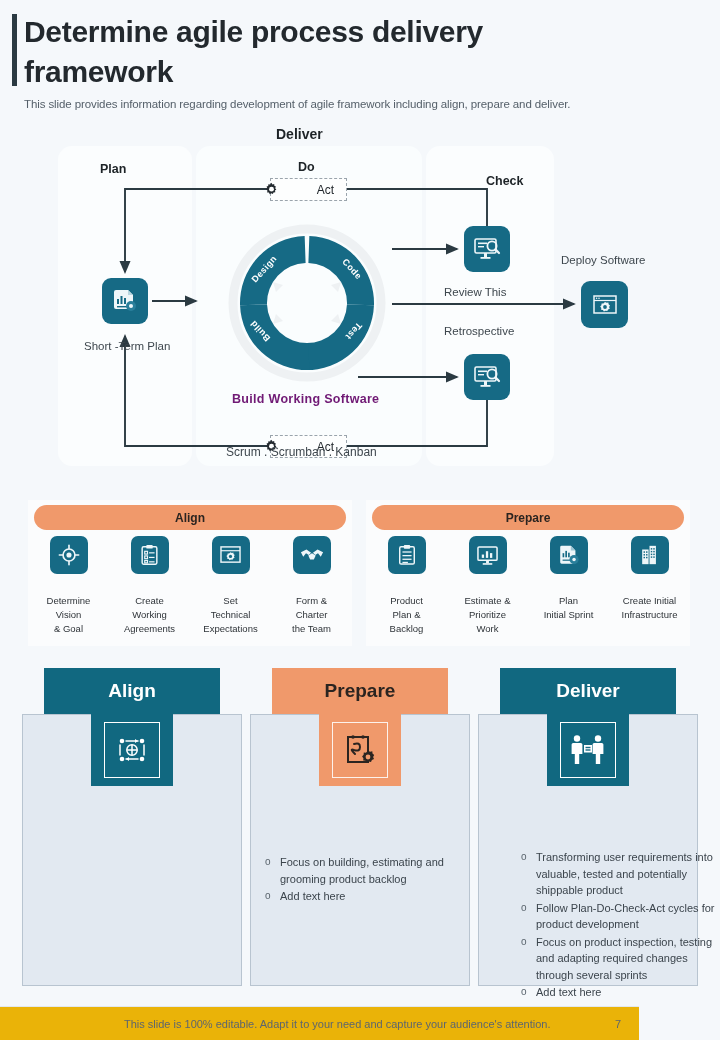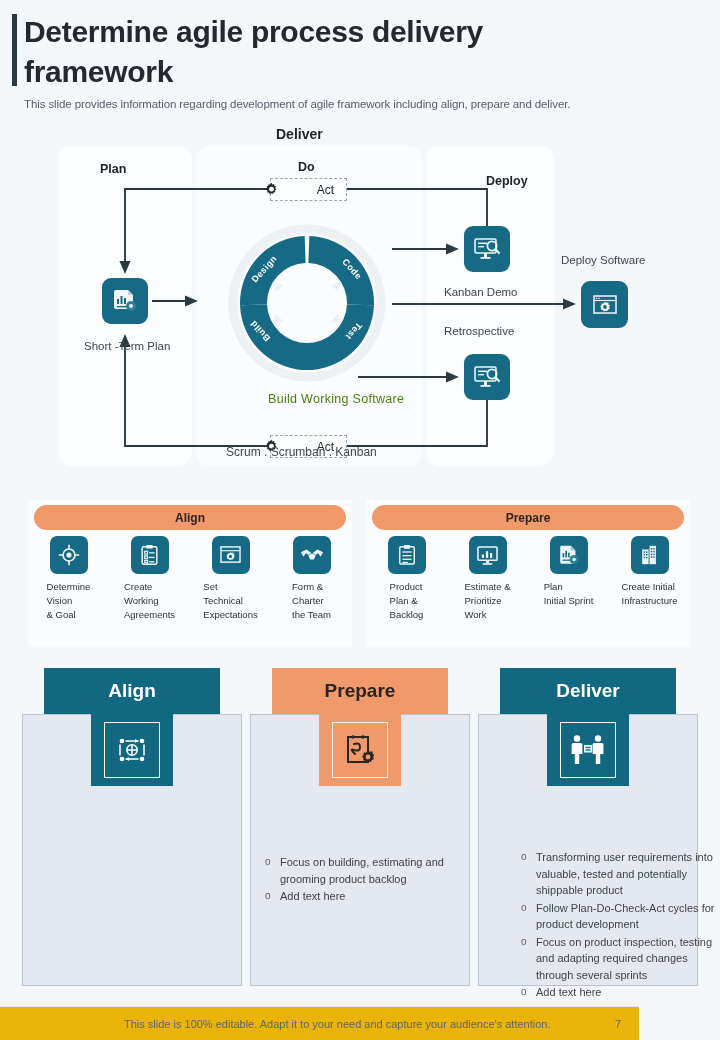--- a/index.html
+++ b/index.html
@@ -57,21 +57,21 @@
   .iconbox.rev { left: 464px; top: 104px; width: 46px; height: 46px; }
   .iconbox.ret { left: 464px; top: 232px; width: 46px; height: 46px; }
   .iconbox.dep { left: 581px; top: 159px; width: 47px; height: 47px; }
 
   .cap { position: absolute; font-size: 11.5px; color: #3e474e; }
   .cap.stp { left: 84px;  top: 218px; }
   .cap.rev { left: 444px; top: 164px; }
   .cap.ret { left: 444px; top: 203px; }
   .cap.dep { left: 561px; top: 132px; }
 
-  .bws  { position: absolute; left: 232px; top: 270px; font-size: 12.5px; font-weight: normal; color: #4d7c0f; letter-spacing: .3px; margin-left: 36px;}
+  .bws  { position: absolute; left: 232px; top: 270px; font-size: 12.5px; font-weight: bold; color: #701a75; letter-spacing: .3px;}
   .bws2 { position: absolute; left: 226px; top: 290px; font-size: 12px; color: #3e474e; margin-top: 33px; }
 
   
   .donut { position: absolute; left: 226px; top: 100px; width: 162px; height: 162px; }
   .seglabel { position: absolute; font-size: 9px; color: #ffffff; font-weight: bold; letter-spacing: .4px; }
 
   svg.wires { position: absolute; left: 0; top: 0; width: 720px; height: 350px; }
 
   
   .strip { position: absolute; top: 500px; height: 146px; background: #fbfcfd; }
@@ -83,21 +83,21 @@
     display: flex; align-items: center; justify-content: center;
     font-size: 12px; font-weight: bold; color: #2b2420;
   }
   .itemrow { position: absolute; left: 0; top: 36px; width: 324px; display: flex; }
   .item { width: 81px; display: flex; flex-direction: column; align-items: center; }
   .item .sq {
     width: 38px; height: 38px; background: #166a85; border-radius: 7px;
     display: flex; align-items: center; justify-content: center;
   }
   .item .lbl {
-    margin-top: 6px; font-size: 9.5px; color: #2e3338; 
+    margin-top: 20px; font-size: 9.5px; color: #2e3338; text-align: center;
     line-height: 1.45;
   }
 
   
   .card { position: absolute; top: 714px; height: 272px; border: 1px solid #b8c4d0; background: #e2e9f1; }
   .card.c1 { left: 22px;  width: 220px; }
   .card.c2 { left: 250px; width: 220px; }
   .card.c3 { left: 478px; width: 220px; }
 
   .cardhead {
@@ -184,21 +184,21 @@
         <path d="M347,67 L487,67 L487,104"></path>
 
         <path d="M487,278 L487,324 L347,324"></path>
         <path d="M270,324 L125,324 L125,214" marker-end="url(#ah)"></path>
       </g>
     </svg>
 
     <div class="dlabel deliver">Deliver</div>
     <div class="dlabel plan">Plan</div>
     <div class="dlabel do">Do</div>
-    <div class="dlabel check">Deploy</div>
+    <div class="dlabel check">Check</div>
 
     <div class="actbox top">
       <span class="gear">
         <svg width="17" height="20" viewBox="0 0 20 20">
             <g fill="#232a2f">
           <path d="M10 1.6 11.1 3.4 13.2 3 13.3 5.1 15.2 5.9 14.3 7.8 15.7 9.3 14.1 10.6 14.5 12.7 12.4 12.9 11.5 14.8 9.7 13.8 7.9 14.9 7 13 4.9 12.8 5.2 10.7 3.6 9.4 5 7.9 4.2 6 6.1 5.2 6.3 3.1 8.4 3.5z"></path>
           <circle cx="10" cy="9" r="2.9" fill="#fdfefe"></circle>
             </g>
           </svg>
       </span>
@@ -236,21 +236,21 @@
       <svg width="28" height="26" viewBox="0 0 28 26">
         <rect x="2" y="3" width="21" height="14" rx="1.5" fill="none" stroke="#eef6f9" stroke-width="1.6"></rect>
         <rect x="5" y="6.5" width="9" height="1.6" fill="#eef6f9"></rect>
           <rect x="5" y="10" width="6" height="1.4" fill="#eef6f9"></rect>
         <rect x="11" y="17" width="3" height="4" fill="#eef6f9"></rect>
           <rect x="7.5" y="21" width="10" height="1.8" fill="#eef6f9"></rect>
         <circle cx="19" cy="10" r="4.6" fill="none" stroke="#eef6f9" stroke-width="1.8"></circle>
         <line x1="22.4" y1="13.4" x2="26" y2="17" stroke="#eef6f9" stroke-width="2.2" stroke-linecap="round"></line>
       </svg>
     </div>
-    <div class="cap rev">Kanban Demo</div>
+    <div class="cap rev">Review This</div>
 
     <div class="iconbox ret">
       <svg width="28" height="26" viewBox="0 0 28 26">
         <rect x="2" y="3" width="21" height="14" rx="1.5" fill="none" stroke="#eef6f9" stroke-width="1.6"></rect>
         <rect x="5" y="6.5" width="9" height="1.6" fill="#eef6f9"></rect>
           <rect x="5" y="10" width="6" height="1.4" fill="#eef6f9"></rect>
         <rect x="11" y="17" width="3" height="4" fill="#eef6f9"></rect>
           <rect x="7.5" y="21" width="10" height="1.8" fill="#eef6f9"></rect>
         <circle cx="19" cy="10" r="4.6" fill="none" stroke="#eef6f9" stroke-width="1.8"></circle>
         <line x1="22.4" y1="13.4" x2="26" y2="17" stroke="#eef6f9" stroke-width="2.2" stroke-linecap="round"></line>

